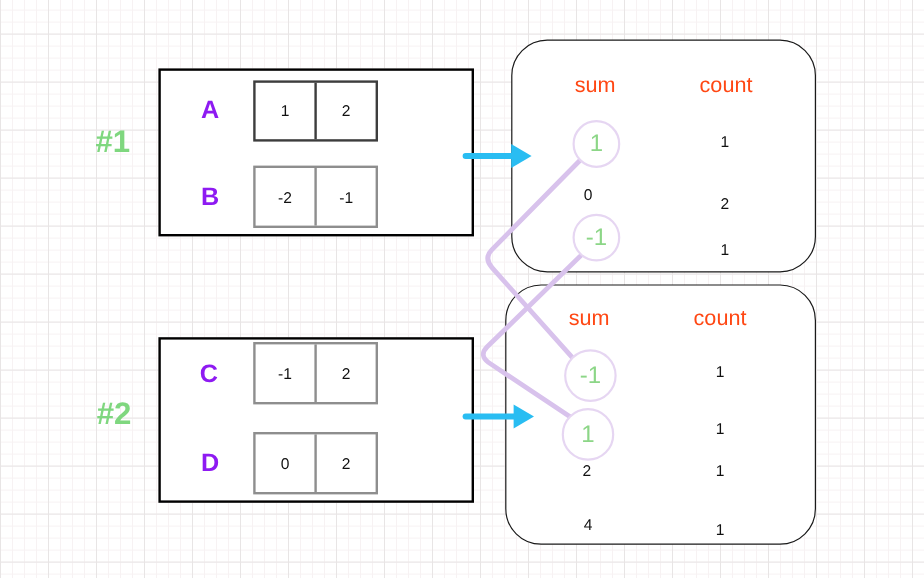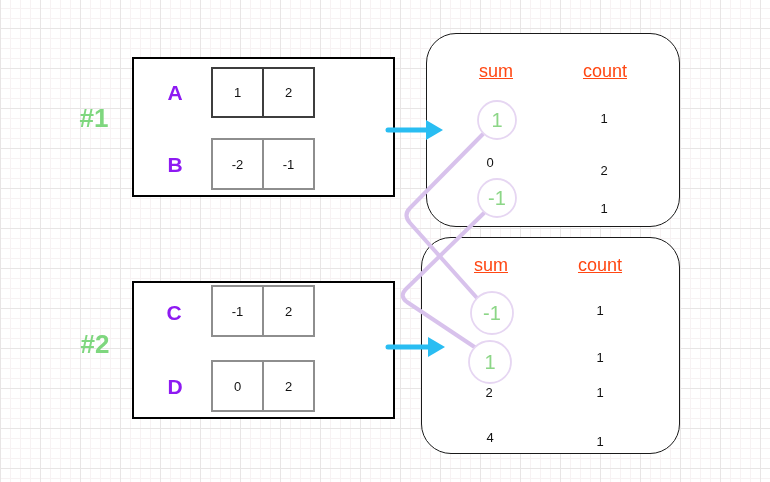--- a/index.html
+++ b/index.html
@@ -30,21 +30,21 @@
   .cellpair .cell{
     flex:1;display:flex;align-items:center;justify-content:center;
     font-size:13px;color:#111;
   }
   .cp-dark{border:2px solid #3d3d3d;}
   .cp-dark .cell + .cell{border-left:2px solid #3d3d3d;}
   .cp-gray{border:2px solid #8e8e8e;}
   .cp-gray .cell + .cell{border-left:2px solid #8e8e8e;}
   .row-letter{font-size:21px;font-weight:600;color:#8E1AF2;z-index:3;}
   .group-label{font-size:26px;font-weight:700;color:#7FD77F;z-index:3;}
-  .tbl-header{font-size:18px;font-weight:500;color:#FF4713;z-index:3;text-decoration:underline;}
+  .tbl-header{font-size:18px;font-weight:500;color:#FF4713;z-index:3;}
   .tbl-num{font-size:13px;color:#111;z-index:3;}
   .green-num{font-size:20px;font-weight:500;color:#8CD687;z-index:7;}
   #overlay{position:absolute;left:0;top:0;z-index:5;pointer-events:none;}
 </style>
 </head>
 <body>
 
 <div id="canvas">
 
   <div class="group-box" style="left:132px;top:57px;width:259px;height:136px;"></div>

